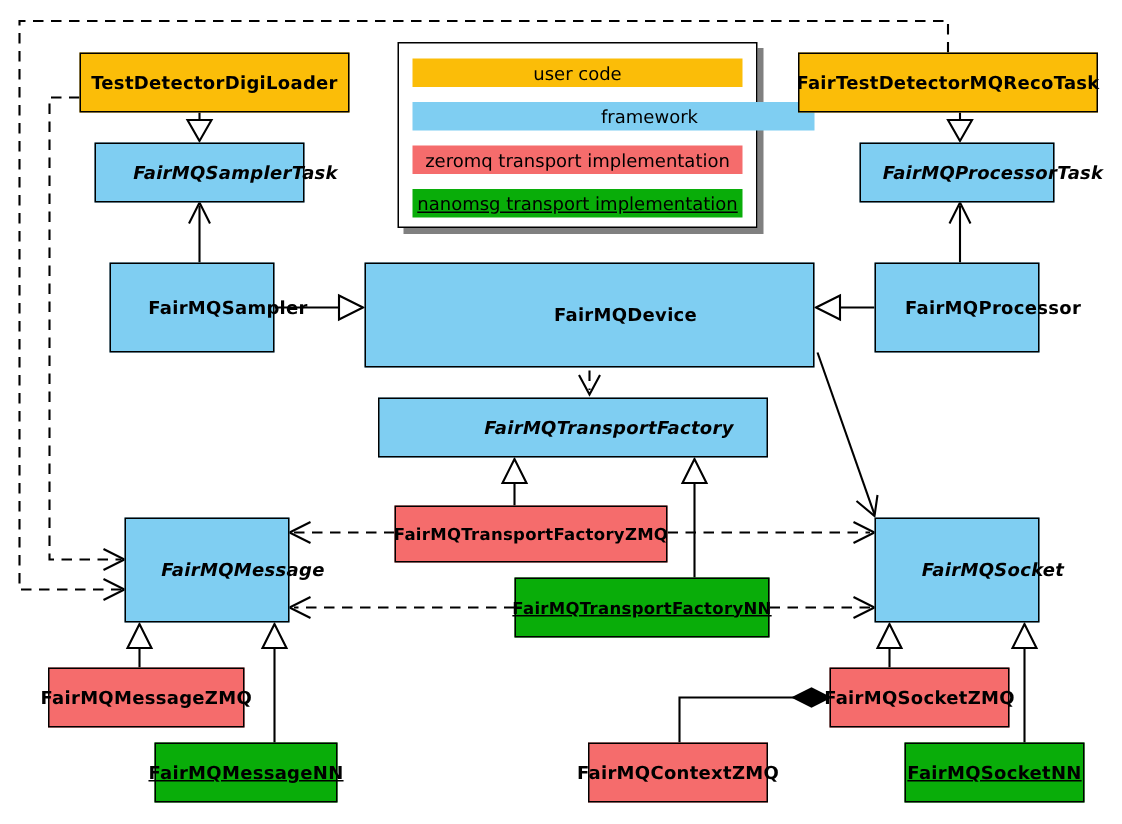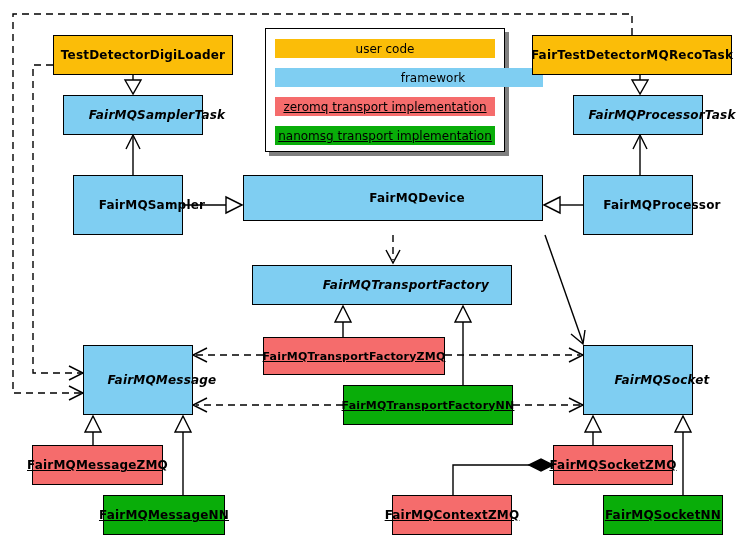--- a/index.html
+++ b/index.html
@@ -17,21 +17,21 @@
     border:1.5px solid #000;
     display:flex;align-items:center;justify-content:center;
     font-weight:bold;font-size:12px;color:#000;
     text-align:left;white-space:nowrap;
     letter-spacing:0.2px;
   }
   .node.tight{font-size:11px;}
   .node.abstract{font-style:italic;}
   .user-code{background:var(--user-code);}
   .framework{background:var(--framework);padding-left:48px;}
-  .zeromq{background:var(--zeromq);text-decoration:underline;}
+  .zeromq{background:var(--zeromq);}
   .nanomsg{background:var(--nanomsg);text-decoration:underline;}
   .legend{
     position:absolute;left:265px;top:28px;width:240px;height:124px;
     box-sizing:border-box;border:1.6px solid #000;background:#fff;
     box-shadow:4px 4px 0 var(--shadow);
   }
   .legend-item{
     position:absolute;left:9px;width:220px;height:19px;
     display:flex;align-items:center;justify-content:center;
     font-size:12px;color:#000;white-space:nowrap;
@@ -166,21 +166,21 @@
   <div class="node user-code" style="left:53px;top:35px;width:180px;height:40px">TestDetectorDigiLoader</div>
 
   <div class="node user-code" style="left:532px;top:35px;width:200px;height:40px">FairTestDetectorMQRecoTask</div>
 
   <div class="node framework abstract" style="left:63px;top:95px;width:140px;height:40px">FairMQSamplerTask</div>
 
   <div class="node framework abstract" style="left:573px;top:95px;width:130px;height:40px">FairMQProcessorTask</div>
 
   <div class="node framework" style="left:73px;top:175px;width:110px;height:60px">FairMQSampler</div>
 
-  <div class="node framework" style="left:243px;top:175px;width:300px;height:46px">FairMQDevice</div>
+  <div class="node framework" style="left:243px;top:175px;width:300px;height:70px">FairMQDevice</div>
 
   <div class="node framework" style="left:583px;top:175px;width:110px;height:60px">FairMQProcessor</div>
 
   <div class="node framework abstract" style="left:252px;top:265px;width:260px;height:40px">FairMQTransportFactory</div>
 
   <div class="node zeromq tight" style="left:263px;top:337px;width:182px;height:38px">FairMQTransportFactoryZMQ</div>
 
   <div class="node nanomsg tight" style="left:343px;top:385px;width:170px;height:40px">FairMQTransportFactoryNN</div>
 
   <div class="node framework abstract" style="left:83px;top:345px;width:110px;height:70px">FairMQMessage</div>

